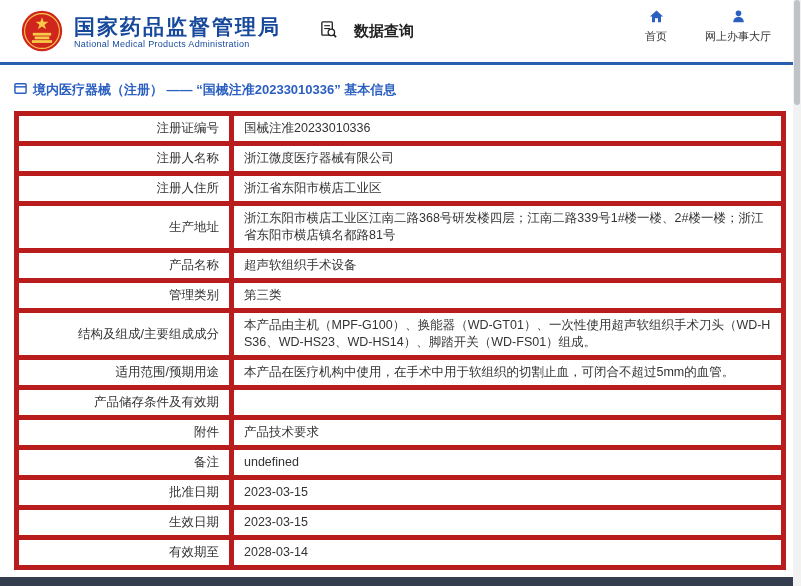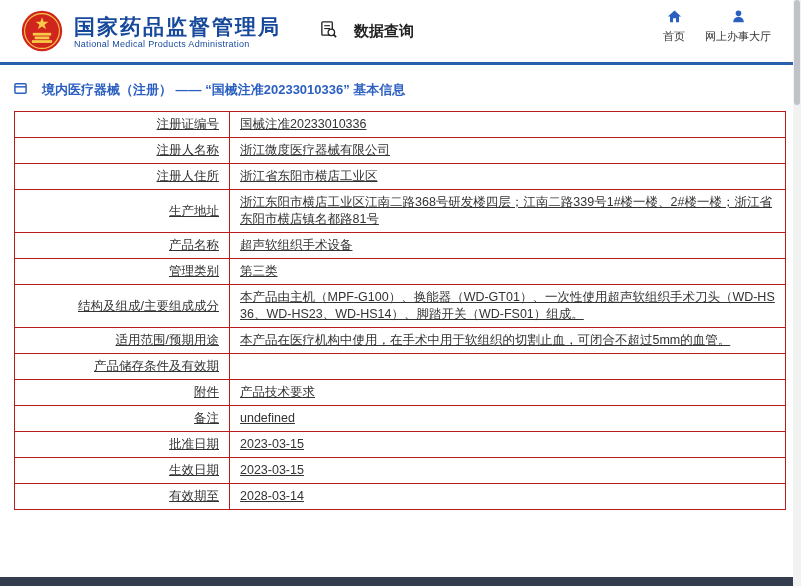--- a/index.html
+++ b/index.html
@@ -18,42 +18,42 @@
   .brand-zh{
     color:#16499b; font-size:21px; font-weight:bold; letter-spacing:2px;
     line-height:25px; white-space:nowrap;
   }
   .brand-en{ color:#16499b; font-size:9px; letter-spacing:.3px; white-space:nowrap; }
   .datasearch{
     display:flex; align-items:center; margin-left:38px; cursor:pointer;
     font-size:15px; color:#222; font-weight:bold; gap:16px;
   }
   .topnav{
-    position:absolute; right:30px; top:9px; display:flex; gap:20px;
+    position:absolute; right:30px; top:9px; display:flex; gap:38px;
   }
   .nav-item{
     display:flex; flex-direction:column; align-items:center; gap:3px;
     font-size:11px; color:#333; text-decoration:none; cursor:pointer; white-space:nowrap;
   }
   .blue-bar{ height:3px; background:#2a5fae; width:100%; }
 
   
   main{ padding:14px 15px 0 14px; }
   .breadcrumb{
-    display:flex; align-items:center; gap:15px;
+    display:flex; align-items:center; gap:6px;
     color:#2b5fc0; font-size:13px; font-weight:bold; margin:2px 0 12px 0;
     white-space:nowrap;
   }
   table.info{
     width:772px; border-collapse:collapse; table-layout:fixed;
     font-size:12.5px; color:#333;
   }
   table.info td{
-    border:1px solid #b91c1c; padding:4px 10px; line-height:17px;
-    vertical-align:middle; word-break:break-all;text-decoration:underline;
+    border:5px solid #b91c1c; padding:4px 10px; line-height:17px;
+    vertical-align:middle; word-break:break-all;
   }
   td.label{
     width:215px; text-align:right; padding-right:12px; color:#333;
     background:#fff;
   }
 
   
   .footer-bar{
     position:absolute; left:0; bottom:0; width:793px; height:9px;
     background:#343d4d;

